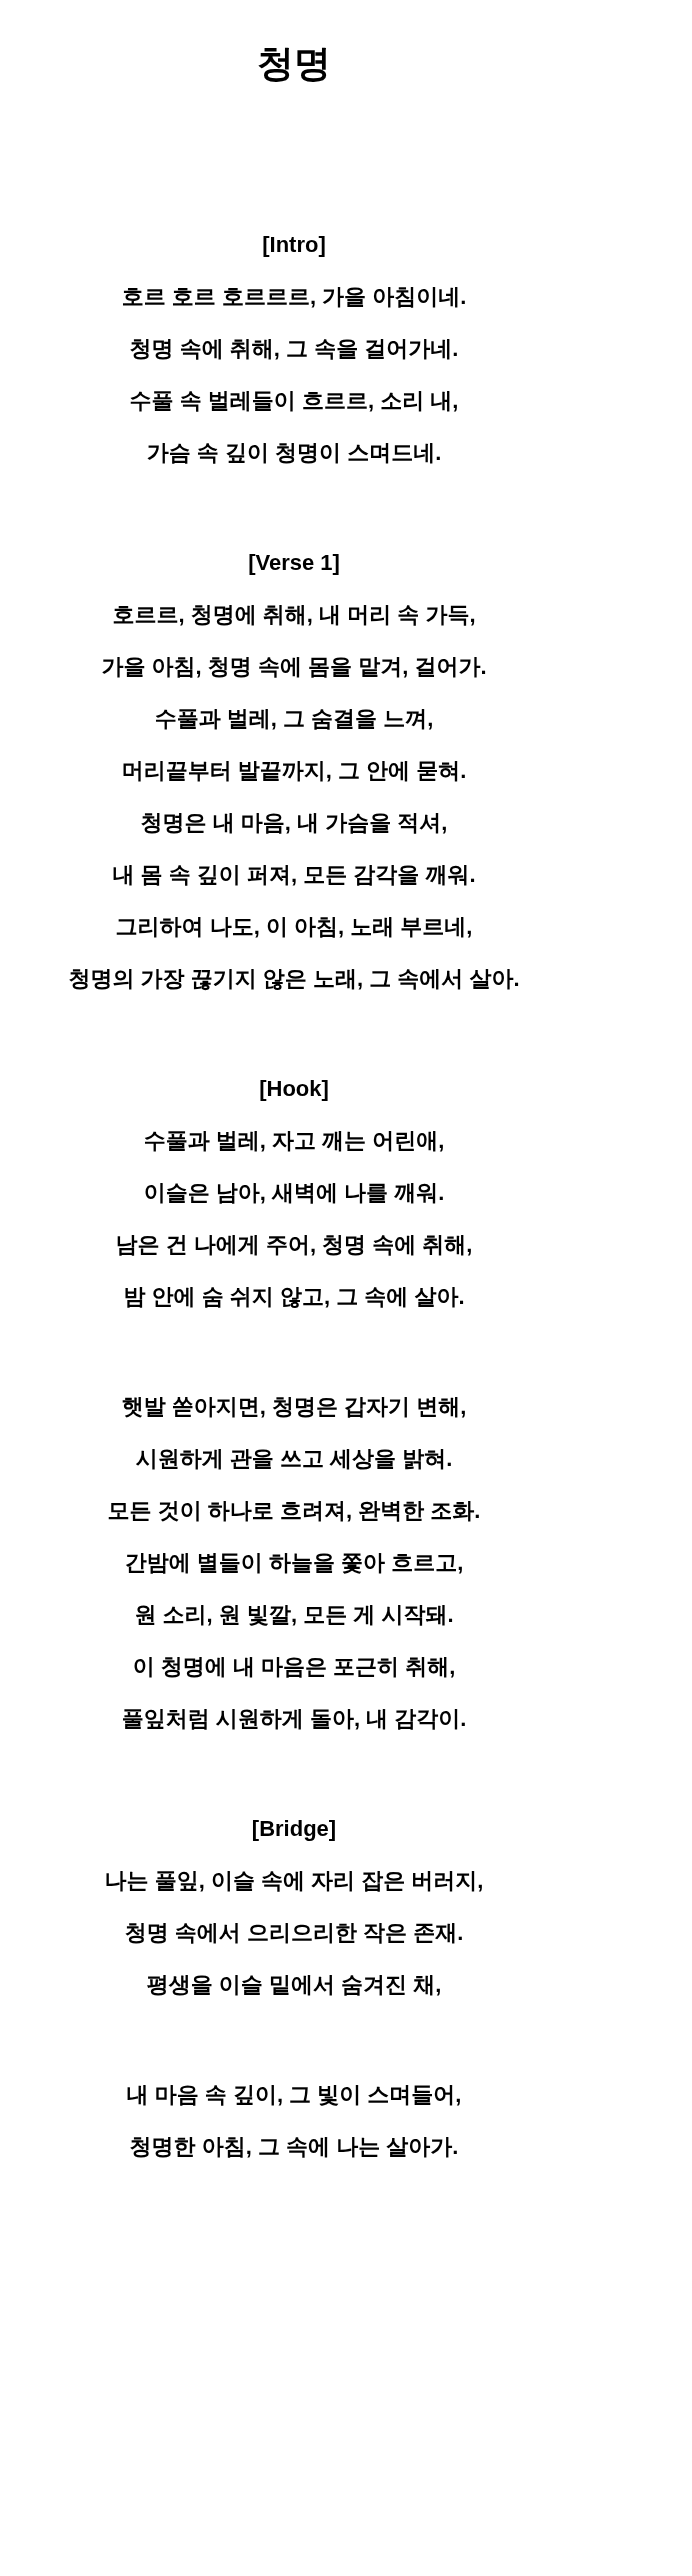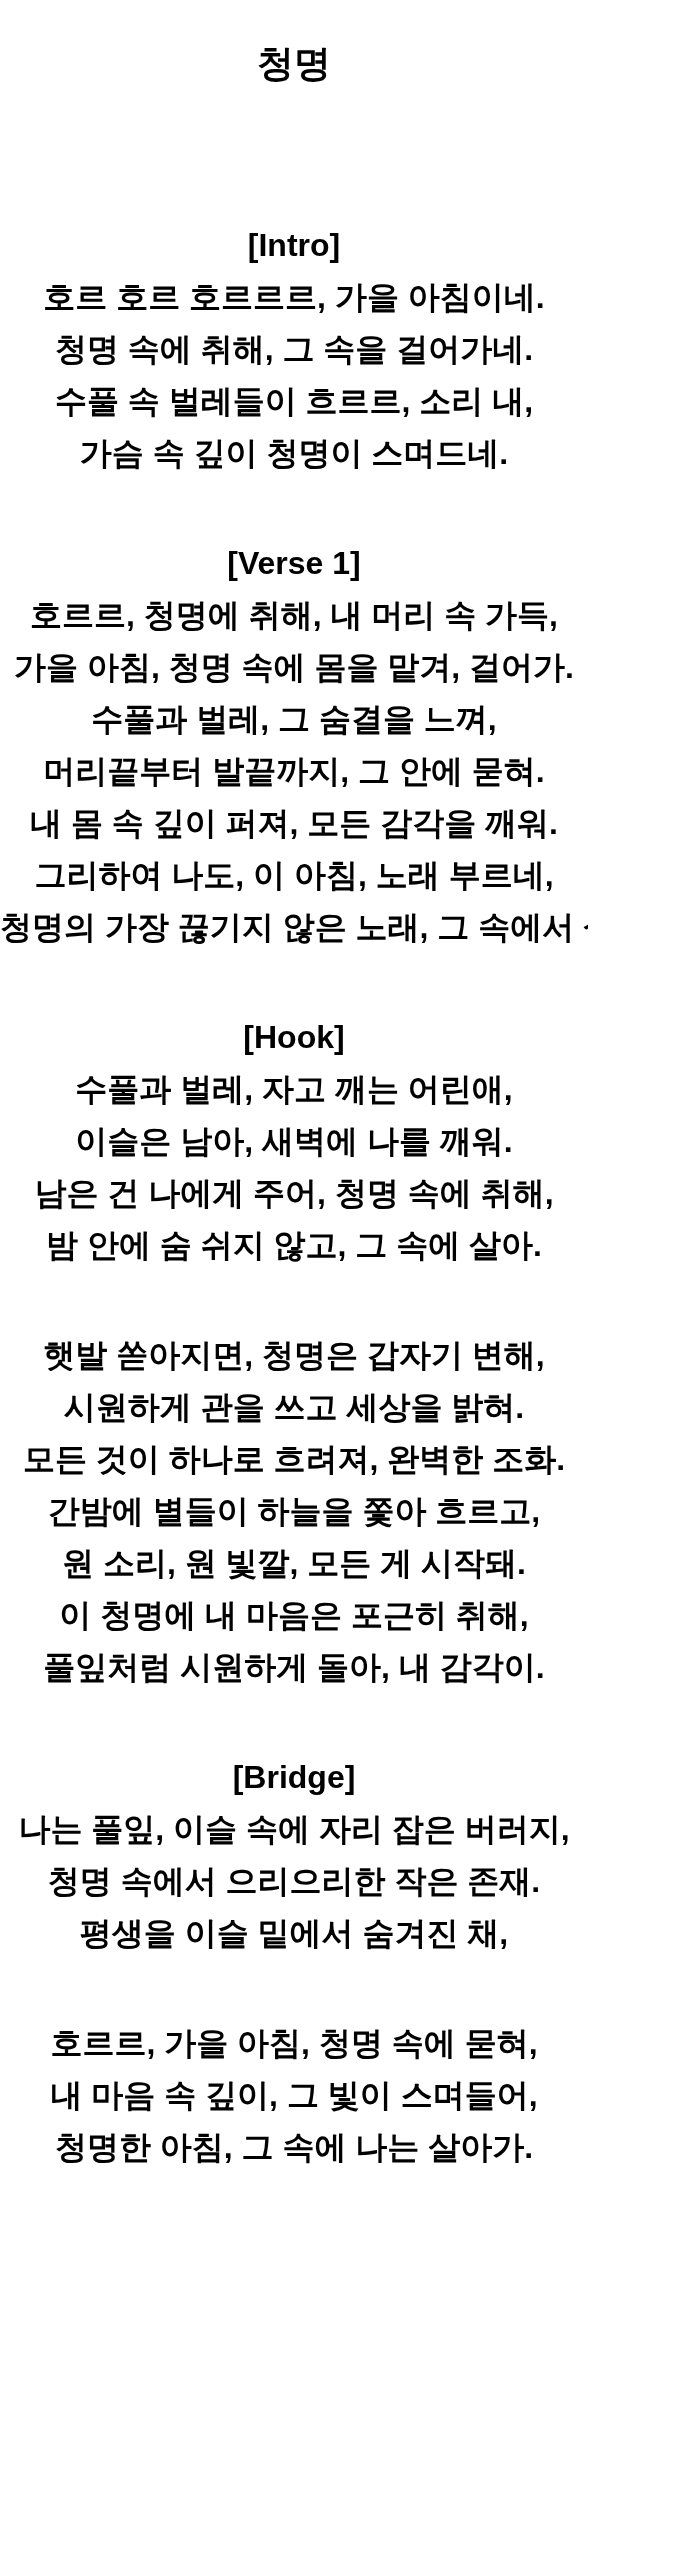--- a/index.html
+++ b/index.html
@@ -23,21 +23,21 @@
     font-size: 37px;
     line-height: 1.1;
     margin: 0 0 134px 0;
     font-weight: 700;
   }
   .section {
     margin-top: 58px;
   }
   .section-header,
   .lyric-line {
-    font-size: 32px;
+    font-size: 22px;
     line-height: 52px;
     white-space: nowrap;
   }
 </style>
 </head>
 <body>
 
 <div class="page">
 
   <h1 class="song-title">청명</h1>
@@ -49,20 +49,21 @@
     <div class="lyric-line">수풀 속 벌레들이 흐르르, 소리 내,</div>
     <div class="lyric-line">가슴 속 깊이 청명이 스며드네.</div>
   </section>
 
   <section class="section">
     <div class="section-header">[Verse 1]</div>
     <div class="lyric-line">호르르, 청명에 취해, 내 머리 속 가득,</div>
     <div class="lyric-line">가을 아침, 청명 속에 몸을 맡겨, 걸어가.</div>
     <div class="lyric-line">수풀과 벌레, 그 숨결을 느껴,</div>
     <div class="lyric-line">머리끝부터 발끝까지, 그 안에 묻혀.</div>
+    <div class="lyric-line">청명은 내 마음, 내 가슴을 적셔,</div>
     <div class="lyric-line">내 몸 속 깊이 퍼져, 모든 감각을 깨워.</div>
     <div class="lyric-line">그리하여 나도, 이 아침, 노래 부르네,</div>
     <div class="lyric-line">청명의 가장 끊기지 않은 노래, 그 속에서 살아.</div>
   </section>
 
   <section class="section">
     <div class="section-header">[Hook]</div>
     <div class="lyric-line">수풀과 벌레, 자고 깨는 어린애,</div>
     <div class="lyric-line">이슬은 남아, 새벽에 나를 깨워.</div>
     <div class="lyric-line">남은 건 나에게 주어, 청명 속에 취해,</div>
@@ -80,19 +81,18 @@
   </section>
 
   <section class="section">
     <div class="section-header">[Bridge]</div>
     <div class="lyric-line">나는 풀잎, 이슬 속에 자리 잡은 버러지,</div>
     <div class="lyric-line">청명 속에서 으리으리한 작은 존재.</div>
     <div class="lyric-line">평생을 이슬 밑에서 숨겨진 채,</div>
   </section>
 
   <section class="section">
-    <div class="lyric-line">호르르, 가을 아침, 청명 속에 묻혀,</div>
     <div class="lyric-line">내 마음 속 깊이, 그 빛이 스며들어,</div>
     <div class="lyric-line">청명한 아침, 그 속에 나는 살아가.</div>
   </section>
 
 </div>
 
 
 </body></html>

